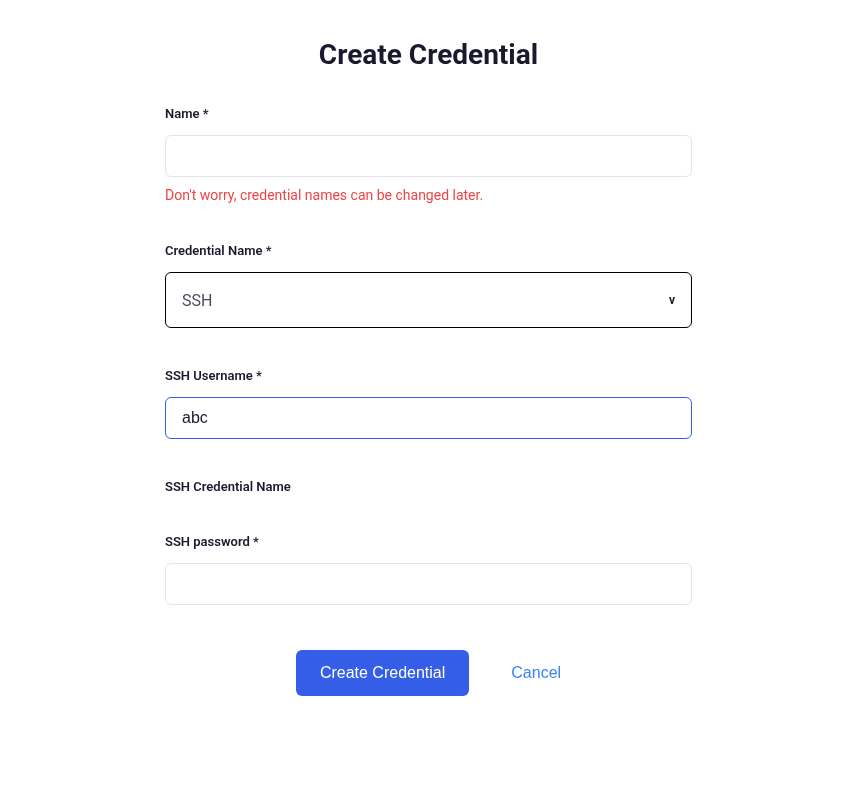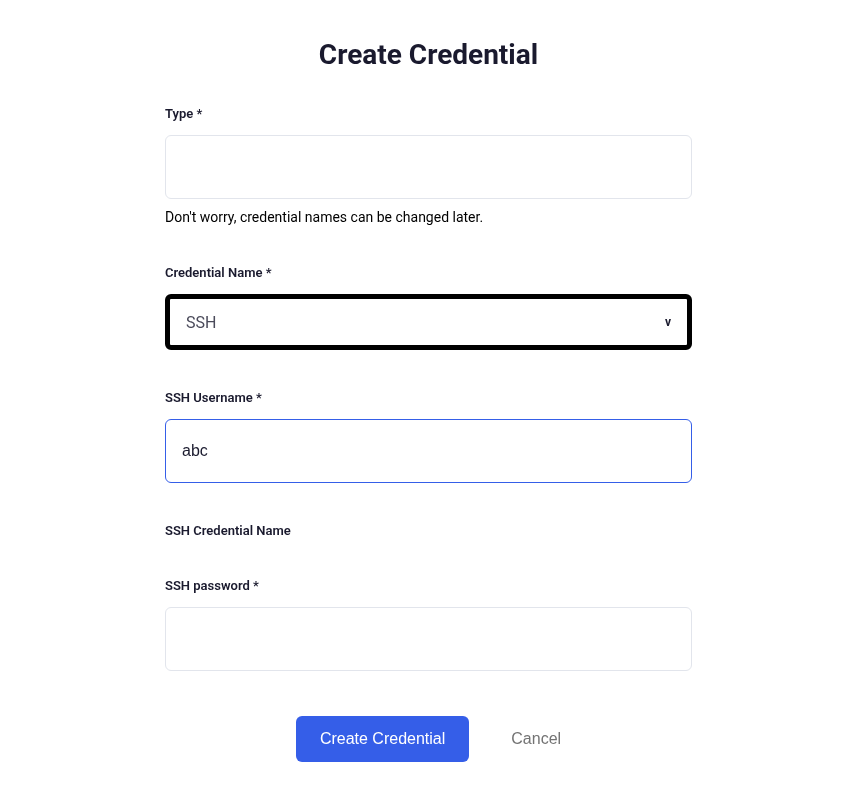--- a/index.html
+++ b/index.html
@@ -31,61 +31,61 @@
     }
     .form-label {
       font-size: 13px;
       font-weight: 600;
       color: #1a1a2e;
       display: block;
       margin-bottom: 14px;
     }
     .form-input {
       width: 100%;
-      height: 64px;
+      height: 42px;
       padding: 12px 16px;
       font-size: 16px;
       color: #1a1a2e;
       background: #ffffff;
       border: 1px solid #e2e5ec;
       border-radius: 6px;
       outline: none;
     }
     .form-input.focused {
       border-color: #355ee8;
     }
     .form-select {
       width: 100%;
       height: 56px;
       padding: 12px 16px;
       font-size: 16px;
       color: #4a4a5a;
       background: #ffffff;
-      border: 5px solid #000000;
+      border: 1px solid #000000;
       border-radius: 6px;
       display: flex;
       align-items: center;
       justify-content: space-between;
       cursor: pointer;
     }
     .form-select-value {
       color: #4a4a5a;
     }
     .select-caret {
       font-size: 12px;
       font-weight: 700;
       color: #1a1a2e;
     }
     .chevron-svg {
       width: 16px;
       height: 16px;
     }
     .form-help {
       font-size: 14px;
-      color: #000000;
+      color: #ef4444;
       margin-top: 10px;
     }
     .button-row {
       display: flex;
       justify-content: center;
       align-items: center;
       gap: 42px;
       margin-top: 45px;
     }
     .btn-primary {
@@ -94,34 +94,34 @@
       font-size: 16px;
       font-weight: 500;
       border: none;
       border-radius: 6px;
       padding: 14px 24px;
       cursor: pointer;
     }
     .btn-link {
       background: none;
       border: none;
-      color: #737373;
+      color: #3b82f6;
       font-size: 16px;
       font-weight: 500;
       cursor: pointer;
     }
   </style>
 </head>
 <body>
 
 <div class="form-container">
   <h1 class="form-title">Create Credential</h1>
 
   <div class="form-group">
-    <label class="form-label">Type *</label>
+    <label class="form-label">Name *</label>
     <input type="text" class="form-input" value="" style="">
     <div class="form-help">Don't worry, credential names can be changed later.</div>
   </div>
 
   <div class="form-group">
     <label class="form-label">Credential Name *</label>
     <div class="form-select">
       <span class="form-select-value">SSH</span>
       <span class="select-caret">v</span>
     </div>

